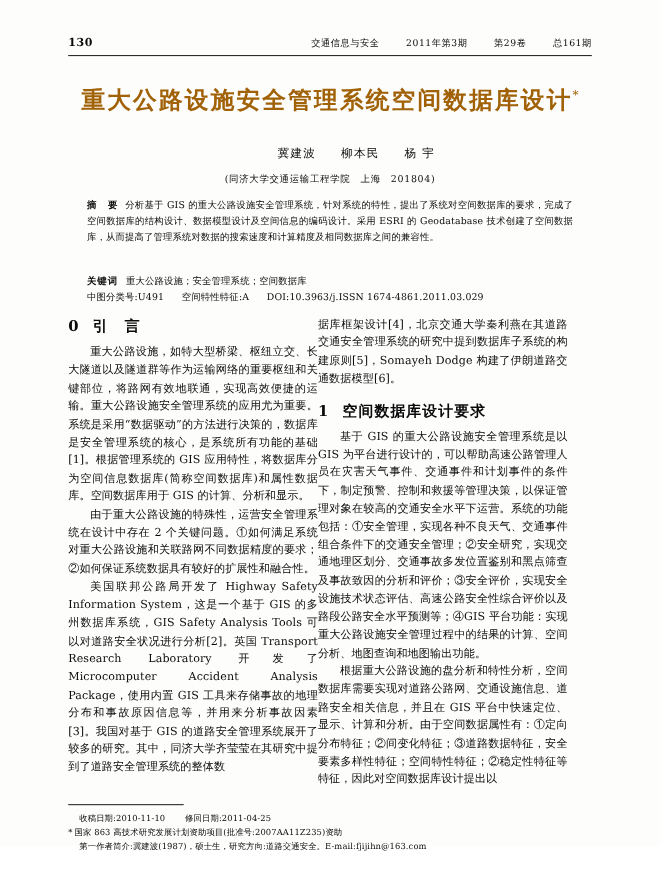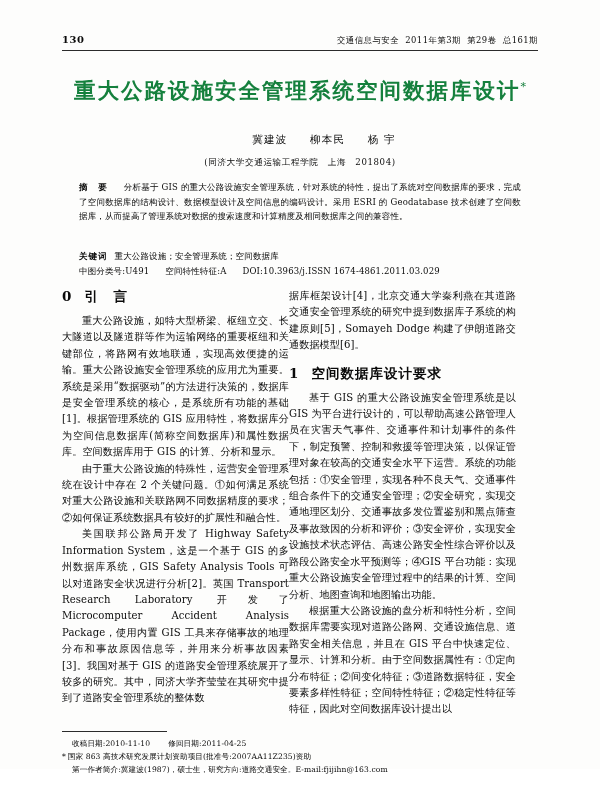--- a/index.html
+++ b/index.html
@@ -38,21 +38,21 @@
     font-family: "DejaVu Serif", serif;
     font-size: 10px;
     font-weight: 600;
     letter-spacing: 0.6px;
   }
   .runhead .journal {
     font-size: 8.4px;
     letter-spacing: 0.5px;
     white-space: nowrap;
   }
-  .runhead .journal span { margin-left: 3px; }
+  .runhead .journal span { margin-left: 21px; }
   .runhead .journal span:first-child { margin-left: 0; }
   .rule {
     position: absolute;
     left: 62px;
     right: 62px;
     top: 50px;
     height: 1px;
     background: #2b2b2b;
   }
 
@@ -60,21 +60,21 @@
   .title {
     position: absolute;
     left: 0;
     right: 0;
     top: 76px;
     text-align: center;
     font-size: 21.5px;
     font-weight: 700;
     letter-spacing: 2.0px;
     font-family: "DejaVu Serif", "Liberation Serif", serif;
-    color: #15803d;
+    color: #a16207;
   }
   .title sup {
     font-size: 11px;
     vertical-align: super;
     font-weight: 400;
     letter-spacing: 0;
   }
   .authors {
     position: absolute;
     left: 0; right: 0;
@@ -102,21 +102,21 @@
     top: 180px;
     font-size: 8.5px;
     line-height: 14.6px;
     text-align: justify;
     letter-spacing: 0.15px;
   }
   .absblock p { margin: 0; text-indent: 0; }
   .absblock .lead {
     font-weight: 700;
     letter-spacing: 1px;
-    margin-right: 16px;
+    margin-right: 6px;
   }
   .meta {
     position: absolute;
     left: 79px;
     right: 79px;
     top: 249px;
     font-size: 8.5px;
     line-height: 15px;
     letter-spacing: 0.15px;
   }

